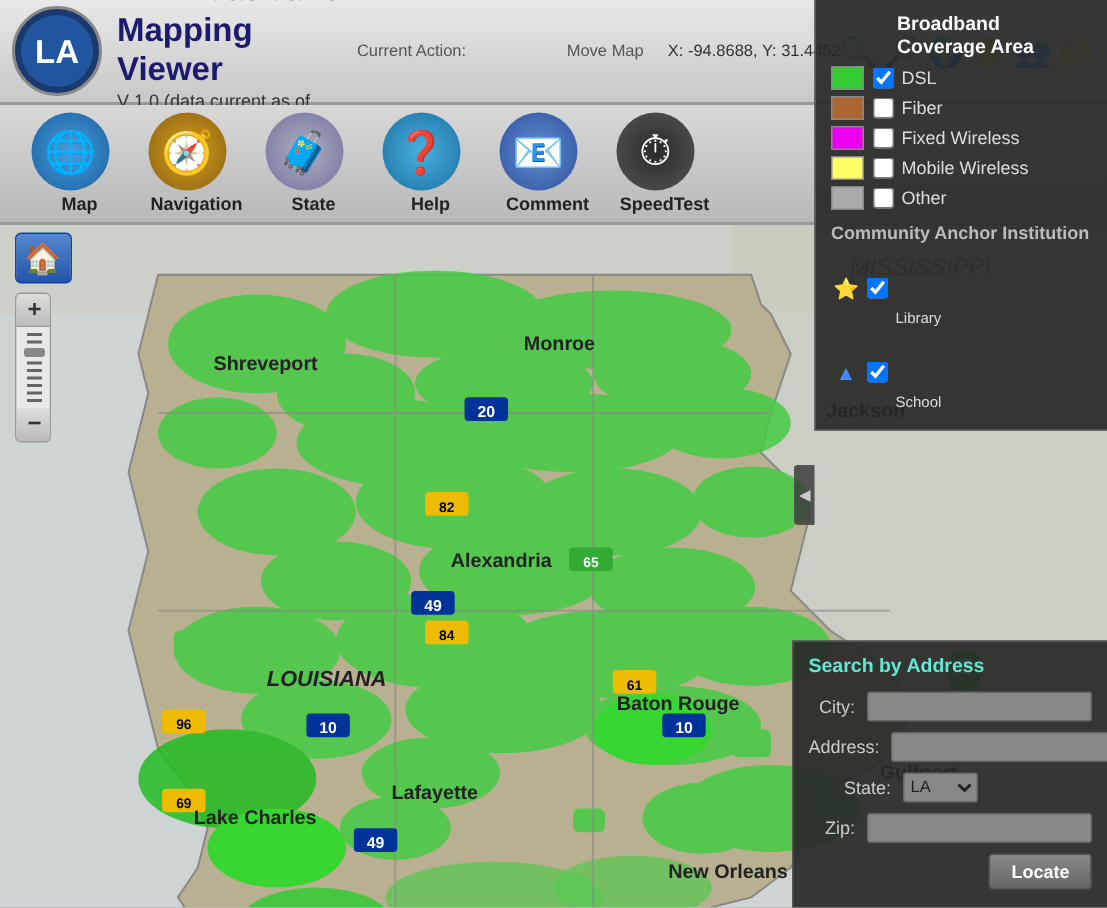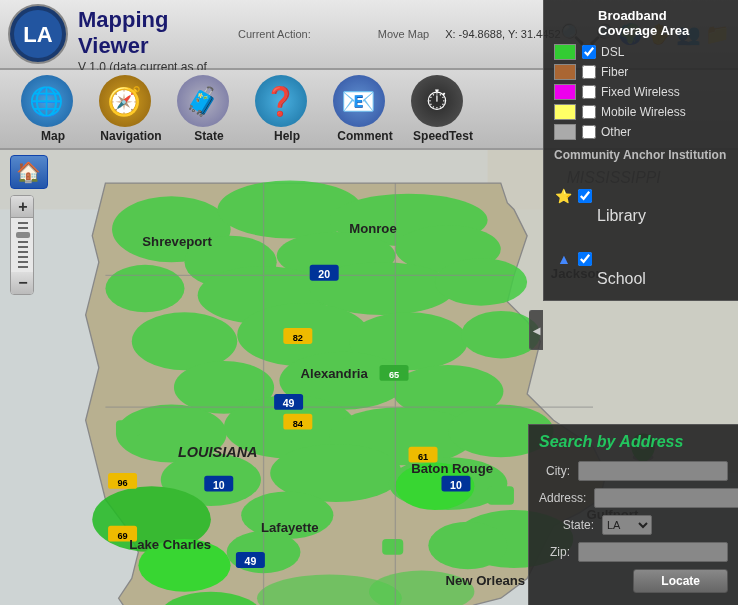--- a/index.html
+++ b/index.html
@@ -122,21 +122,21 @@
     }
     .legend-label { color: #ddd; font-size: 12px; }
 
     .section-title { color: #bbb; font-size: 12px; font-weight: bold; margin: 8px 0 4px 0; }
 
     .anchor-item {
       display: flex; align-items: center; margin-bottom: 4px;
     }
     .anchor-icon { width: 20px; margin-right: 4px; text-align: center; font-size: 14px; }
     .anchor-checkbox { width: 14px; height: 14px; margin-right: 5px; }
-    .anchor-label { color: #ddd; font-size: 16px; margin-top: 41px; }
+    .anchor-label { color: #ddd; font-size: 10px; margin-top: 41px; }
 
     
     #panel-expander {
       position: absolute; right: 195px; top: 310px;
       width: 14px; height: 40px;
       background: rgba(60,60,60,0.85);
       border: 1px solid #555;
       border-right: none;
       display: flex; align-items: center; justify-content: center;
       cursor: pointer; z-index: 200;
@@ -144,34 +144,34 @@
     }
     #panel-expander span { color: #ccc; font-size: 10px; }
 
     
     #search-panel {
       position: absolute; bottom: 0; right: 0; width: 210px;
       background: rgba(40,40,40,0.92);
       border-left: 1px solid #555; border-top: 1px solid #555;
       z-index: 200; padding: 8px 10px 12px 10px;
     }
-    #search-title { color: #22c55e; font-size: 16px; font-weight: bold; margin-bottom: 10px; font-style: italic; }
+    #search-title { color: #5eead4; font-size: 13px; font-weight: bold; margin-bottom: 10px; }
     .search-row { display: flex; align-items: center; margin-bottom: 7px; }
     .search-label { color: #ccc; font-size: 12px; width: 55px; text-align: right; margin-right: 8px; }
     .search-input {
       flex: 1; height: 20px; background: #888; border: 1px solid #666;
       border-radius: 2px; font-size: 11px; color: #222; padding: 1px 3px;
     }
     .state-select {
       width: 50px; height: 20px; background: #888; border: 1px solid #666;
       border-radius: 2px; font-size: 11px; color: #222;
     }
     #locate-btn {
       display: block; margin: 6px 0 0 auto;
-      padding: 4px 27px;
+      padding: 4px 14px;
       background: linear-gradient(180deg, #888, #666);
       color: white; font-size: 12px; font-weight: bold;
       border: 1px solid #555; border-radius: 3px; cursor: pointer;
     }
 
     
     #header-icons {
       display: flex; align-items: center; gap: 4px; margin-right: 8px;
     }
     .hdr-icon { font-size: 20px; cursor: pointer; }

